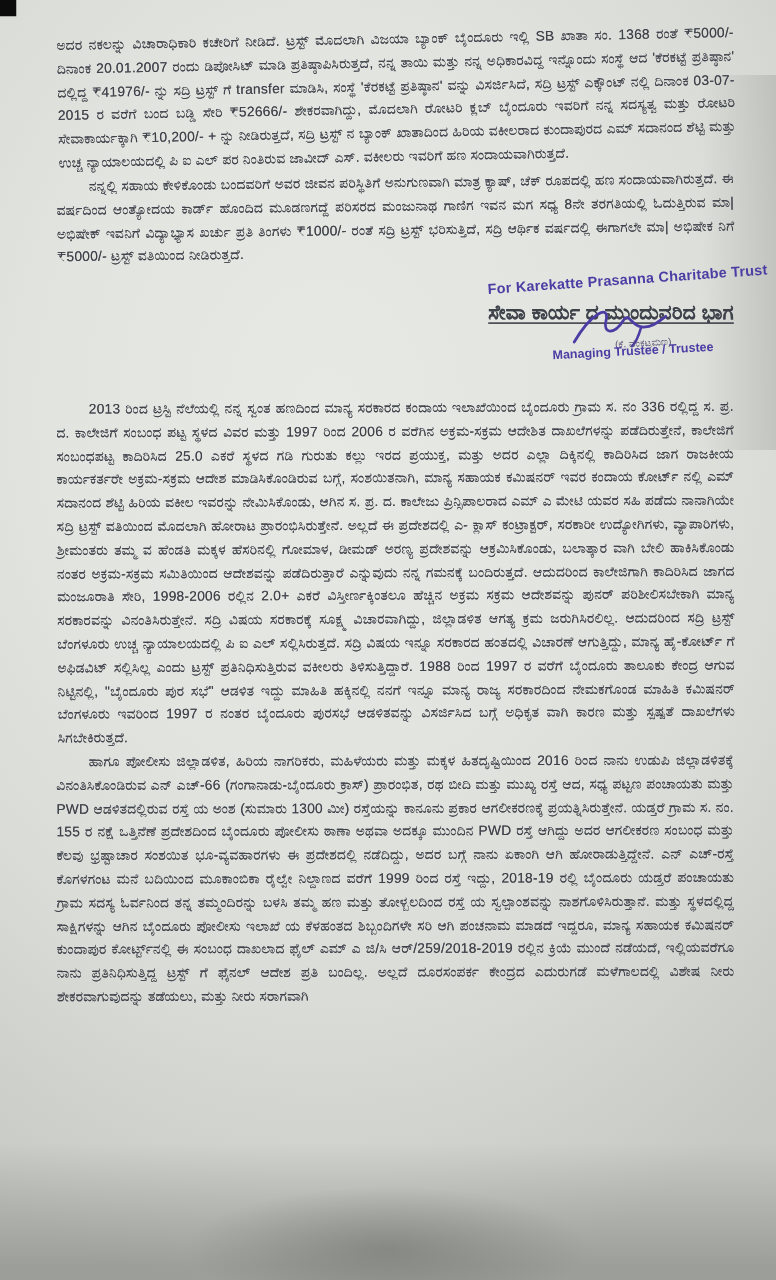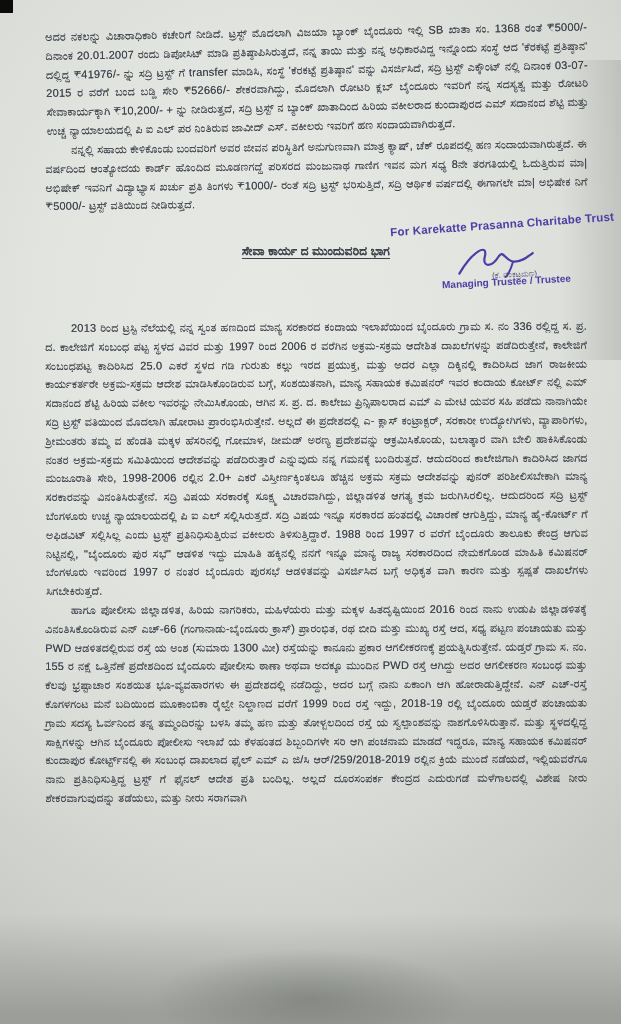--- a/index.html
+++ b/index.html
@@ -45,21 +45,21 @@
     filter: blur(0.25px);
     text-shadow: 0 0 0.5px rgba(62,66,74,0.75);
   }
   .para { margin: 0; }
   .p1 { transform: rotate(-1.1deg); transform-origin: left top; }
   .p2 { text-indent: 26px; transform: rotate(-0.7deg); transform-origin: left top; }
   .p3 { text-indent: 26px; transform: rotate(-0.25deg); transform-origin: left top; margin-top: 58px; }
   .p4 { text-indent: 26px; transform: rotate(-0.15deg); transform-origin: left top; }
   .section-heading {
     margin: 26px 0 12px 0;
-    text-align: center; font-weight: bold; font-size: 12px;
+    text-align: right; font-weight: bold; font-size: 16px;
     text-indent: 0;
   }
   .section-heading span { text-decoration: underline; text-underline-offset: 3px; }
   .stamp {
     position: absolute; right: 6px; top: 228px; width: 250px; height: 80px;
     color: #4c3ca4;
     filter: blur(0.2px);
   }
   .stamp-line1 {
     font-weight: bold; font-size: 11.5px; letter-spacing: 0.2px;

